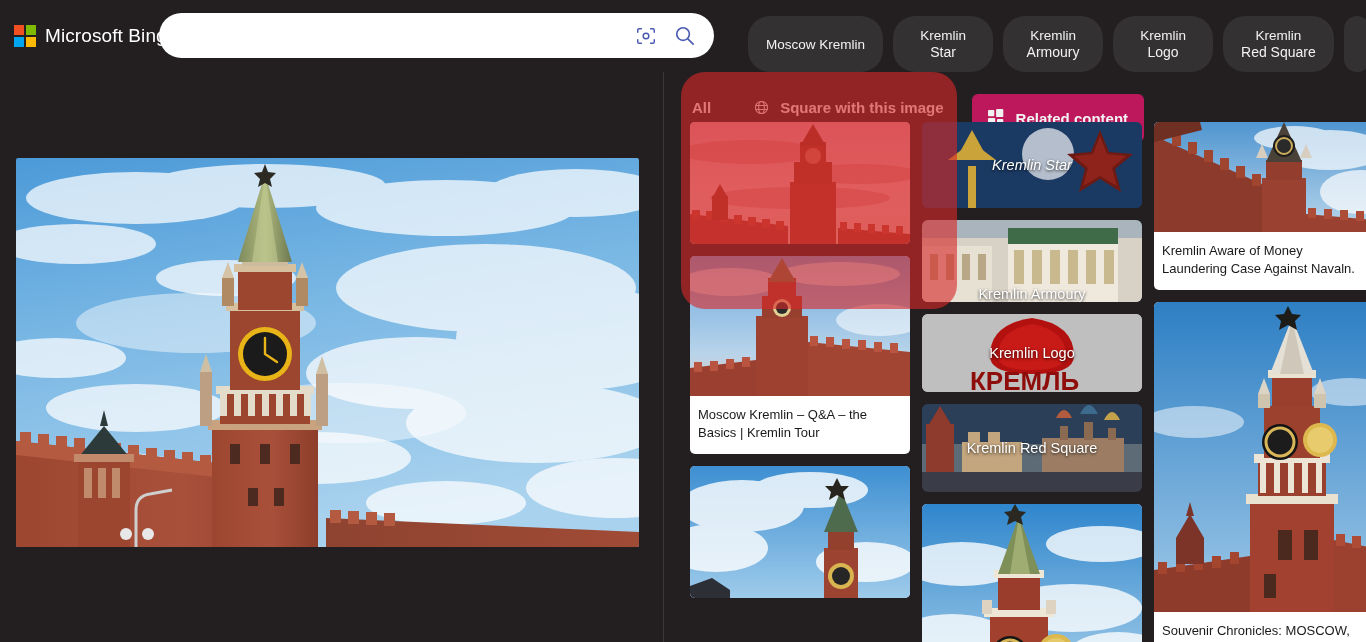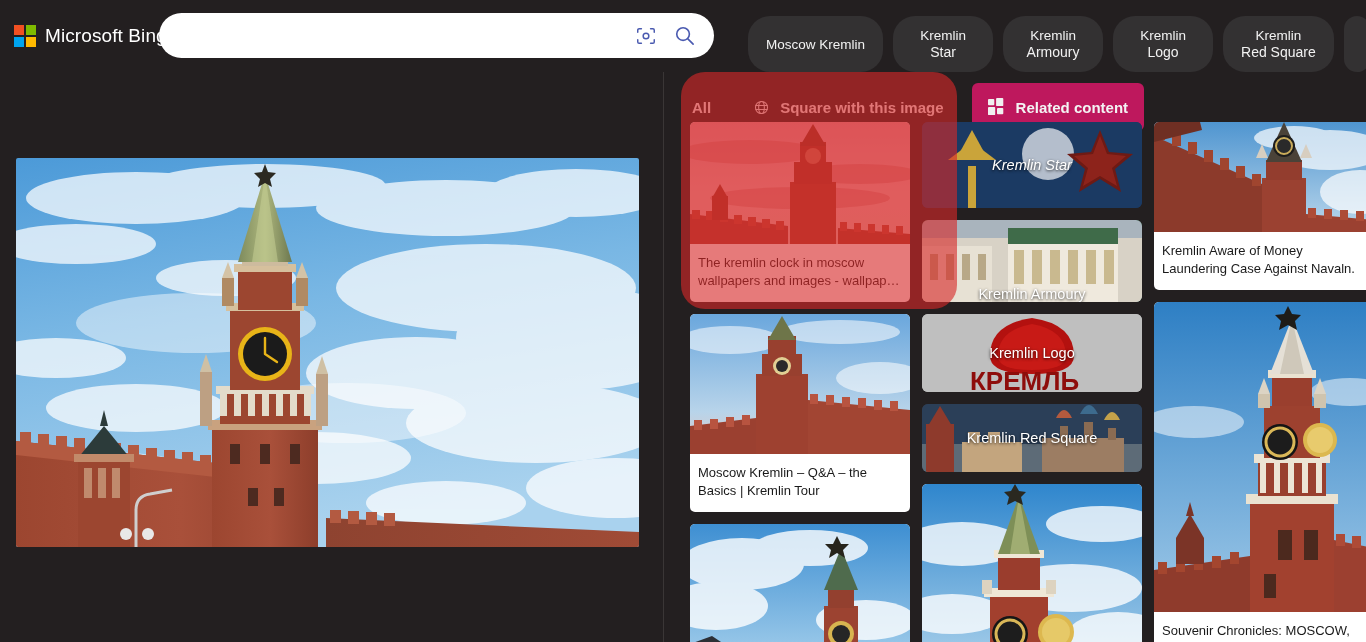--- a/index.html
+++ b/index.html
@@ -78,21 +78,21 @@
   .divider-v { position: absolute; left: 663px; top: 72px; width: 1px; height: 570px; background: #3a3636; }
 
   
   .rightpane {
     position: absolute; left: 664px; top: 72px;
     width: 702px; height: 570px;
     background: #231f20; overflow: hidden;
   }
   .tabbar {
     position: absolute; left: 0; top: 0; width: 702px; height: 70px;
-    display: flex; align-items: center; gap: 0;
+    display: flex; align-items: flex-end; gap: 0;
   }
   .tab {
     height: 70px; display: flex; align-items: center; gap: 10px;
     color: #f3f3f3; font-size: 15px; font-weight: bold; cursor: pointer;
     padding: 0 20px;
   }
   .tab.all { padding-left: 28px; padding-right: 22px; }
   .tab.related { background: #be185d; border-radius: 6px; height: 48px; margin-left: 8px; padding: 0 16px; }
 
   
@@ -418,21 +418,20 @@
               <path d="M148 106 L220 112 L220 122 L148 122 Z" fill="#a6402f"></path>
               <g fill="#bb4a39">
                 <rect x="150" y="100" width="7" height="9"></rect>
                   <rect x="164" y="101" width="7" height="9"></rect>
                 <rect x="178" y="102" width="7" height="9"></rect>
                   <rect x="192" y="103" width="7" height="9"></rect>
                 <rect x="206" y="104" width="7" height="9"></rect>
               </g>
             </svg>
           </div>
-          <div class="cap">The kremlin clock in moscow wallpapers and images - wallpap…</div>
         </div>
 
         <div class="card">
           <div class="thumb">
             <svg width="220" height="140" viewBox="0 0 220 140" preserveAspectRatio="none">
               <defs>
                 <linearGradient id="sky2" x1="0" y1="0" x2="0" y2="1">
                   <stop offset="0%" stop-color="#6aa7dd"></stop>
                     <stop offset="70%" stop-color="#b8d4ea"></stop>
                   <stop offset="100%" stop-color="#e6c7c0"></stop>
@@ -551,21 +550,21 @@
             <rect width="220" height="78" fill="#bfbfbf"></rect>
             <path d="M110 4 q42 6 42 38 q0 18 -42 18 q-42 0 -42-18 q0-32 42-38 z" fill="#b3110f"></path>
             <path d="M110 10 q34 6 34 32 q0 14 -34 14 q-34 0 -34-14 q0-26 34-32 z" fill="#c81a16"></path>
             <g fill="#8e0d0b" font-family="Liberation Sans, sans-serif" font-size="26" font-weight="bold">
               <text x="48" y="76">КРЕМЛЬ</text>
             </g>
           </svg>
           <span class="lbl">Kremlin Logo</span>
         </div>
 
-        <div class="rcard" style="height:68px;background:#3a3c48;">
+        <div class="rcard" style="height:88px;background:#3a3c48;">
           <svg style="position:absolute;inset:0" width="220" height="68" viewBox="0 0 220 68" preserveAspectRatio="none">
             <rect width="220" height="68" fill="#2b3f58"></rect>
             <rect x="0" y="40" width="220" height="28" fill="#5d6b77"></rect>
             <g fill="#8e3a2c">
               <rect x="4" y="20" width="28" height="48"></rect>
               <path d="M18 2 L30 22 L6 22 Z"></path>
             </g>
             <g fill="#c3a57e">
               <rect x="40" y="38" width="60" height="30"></rect>
               <rect x="46" y="28" width="12" height="12"></rect>

